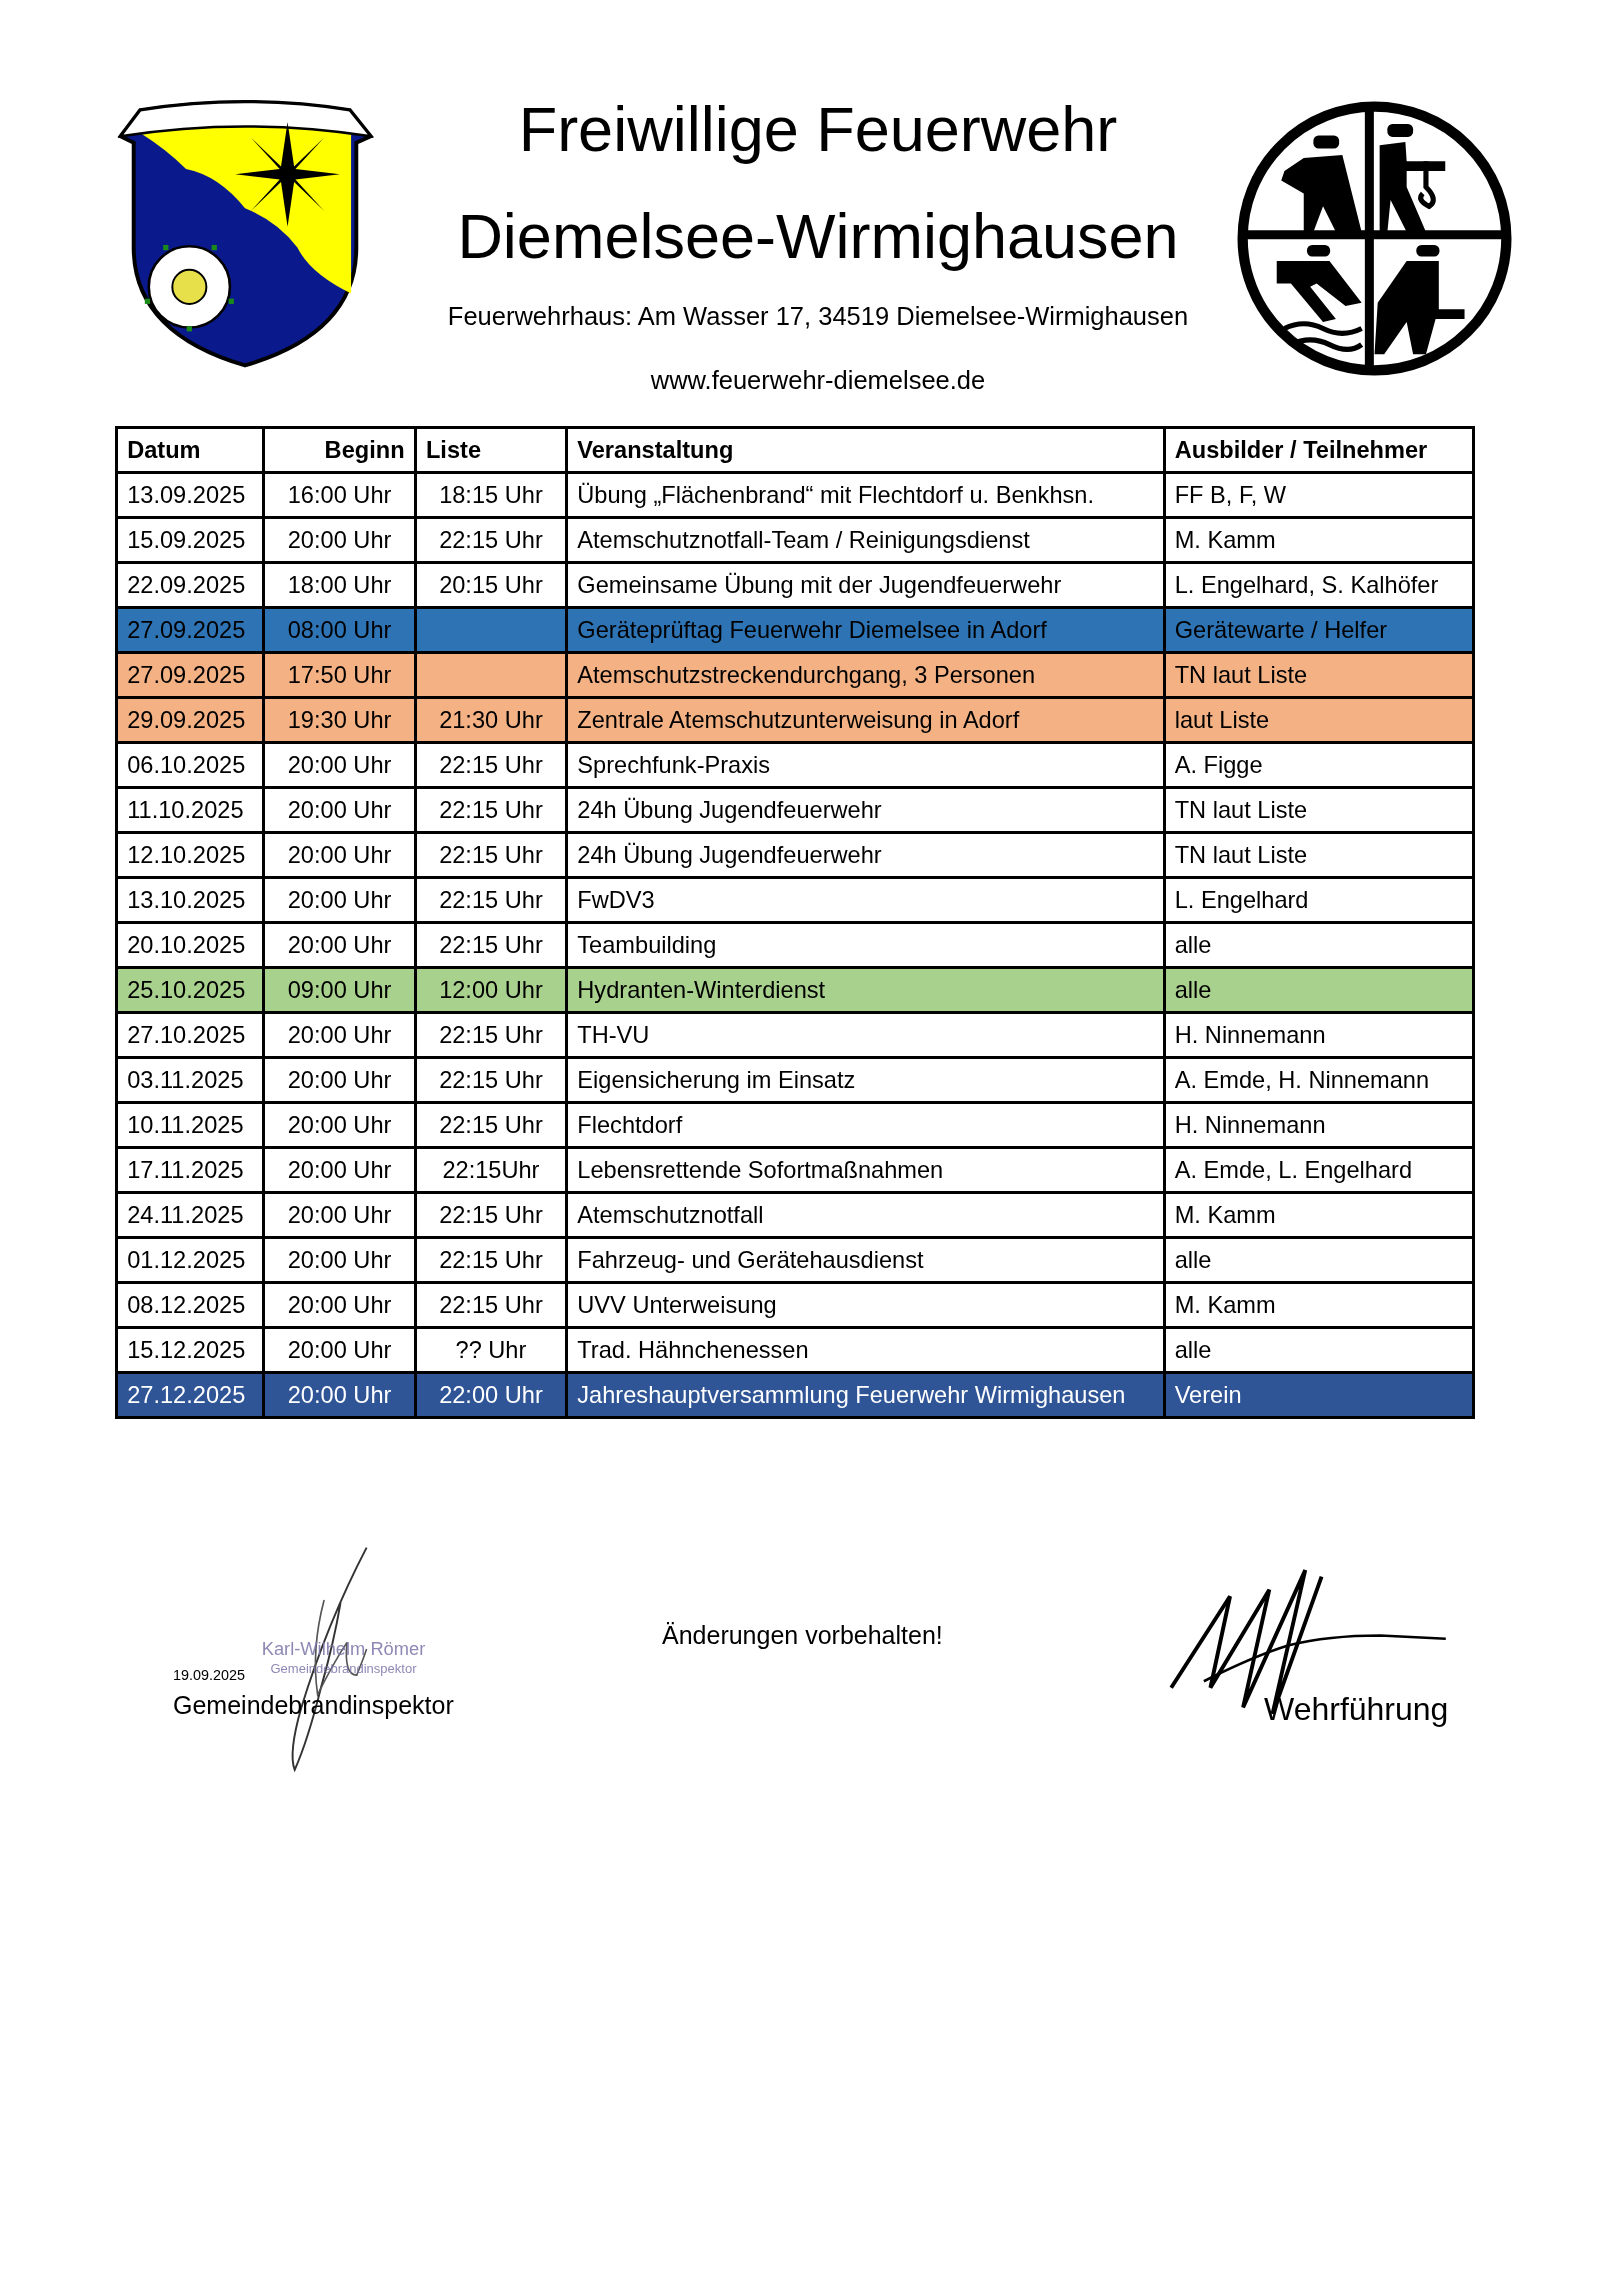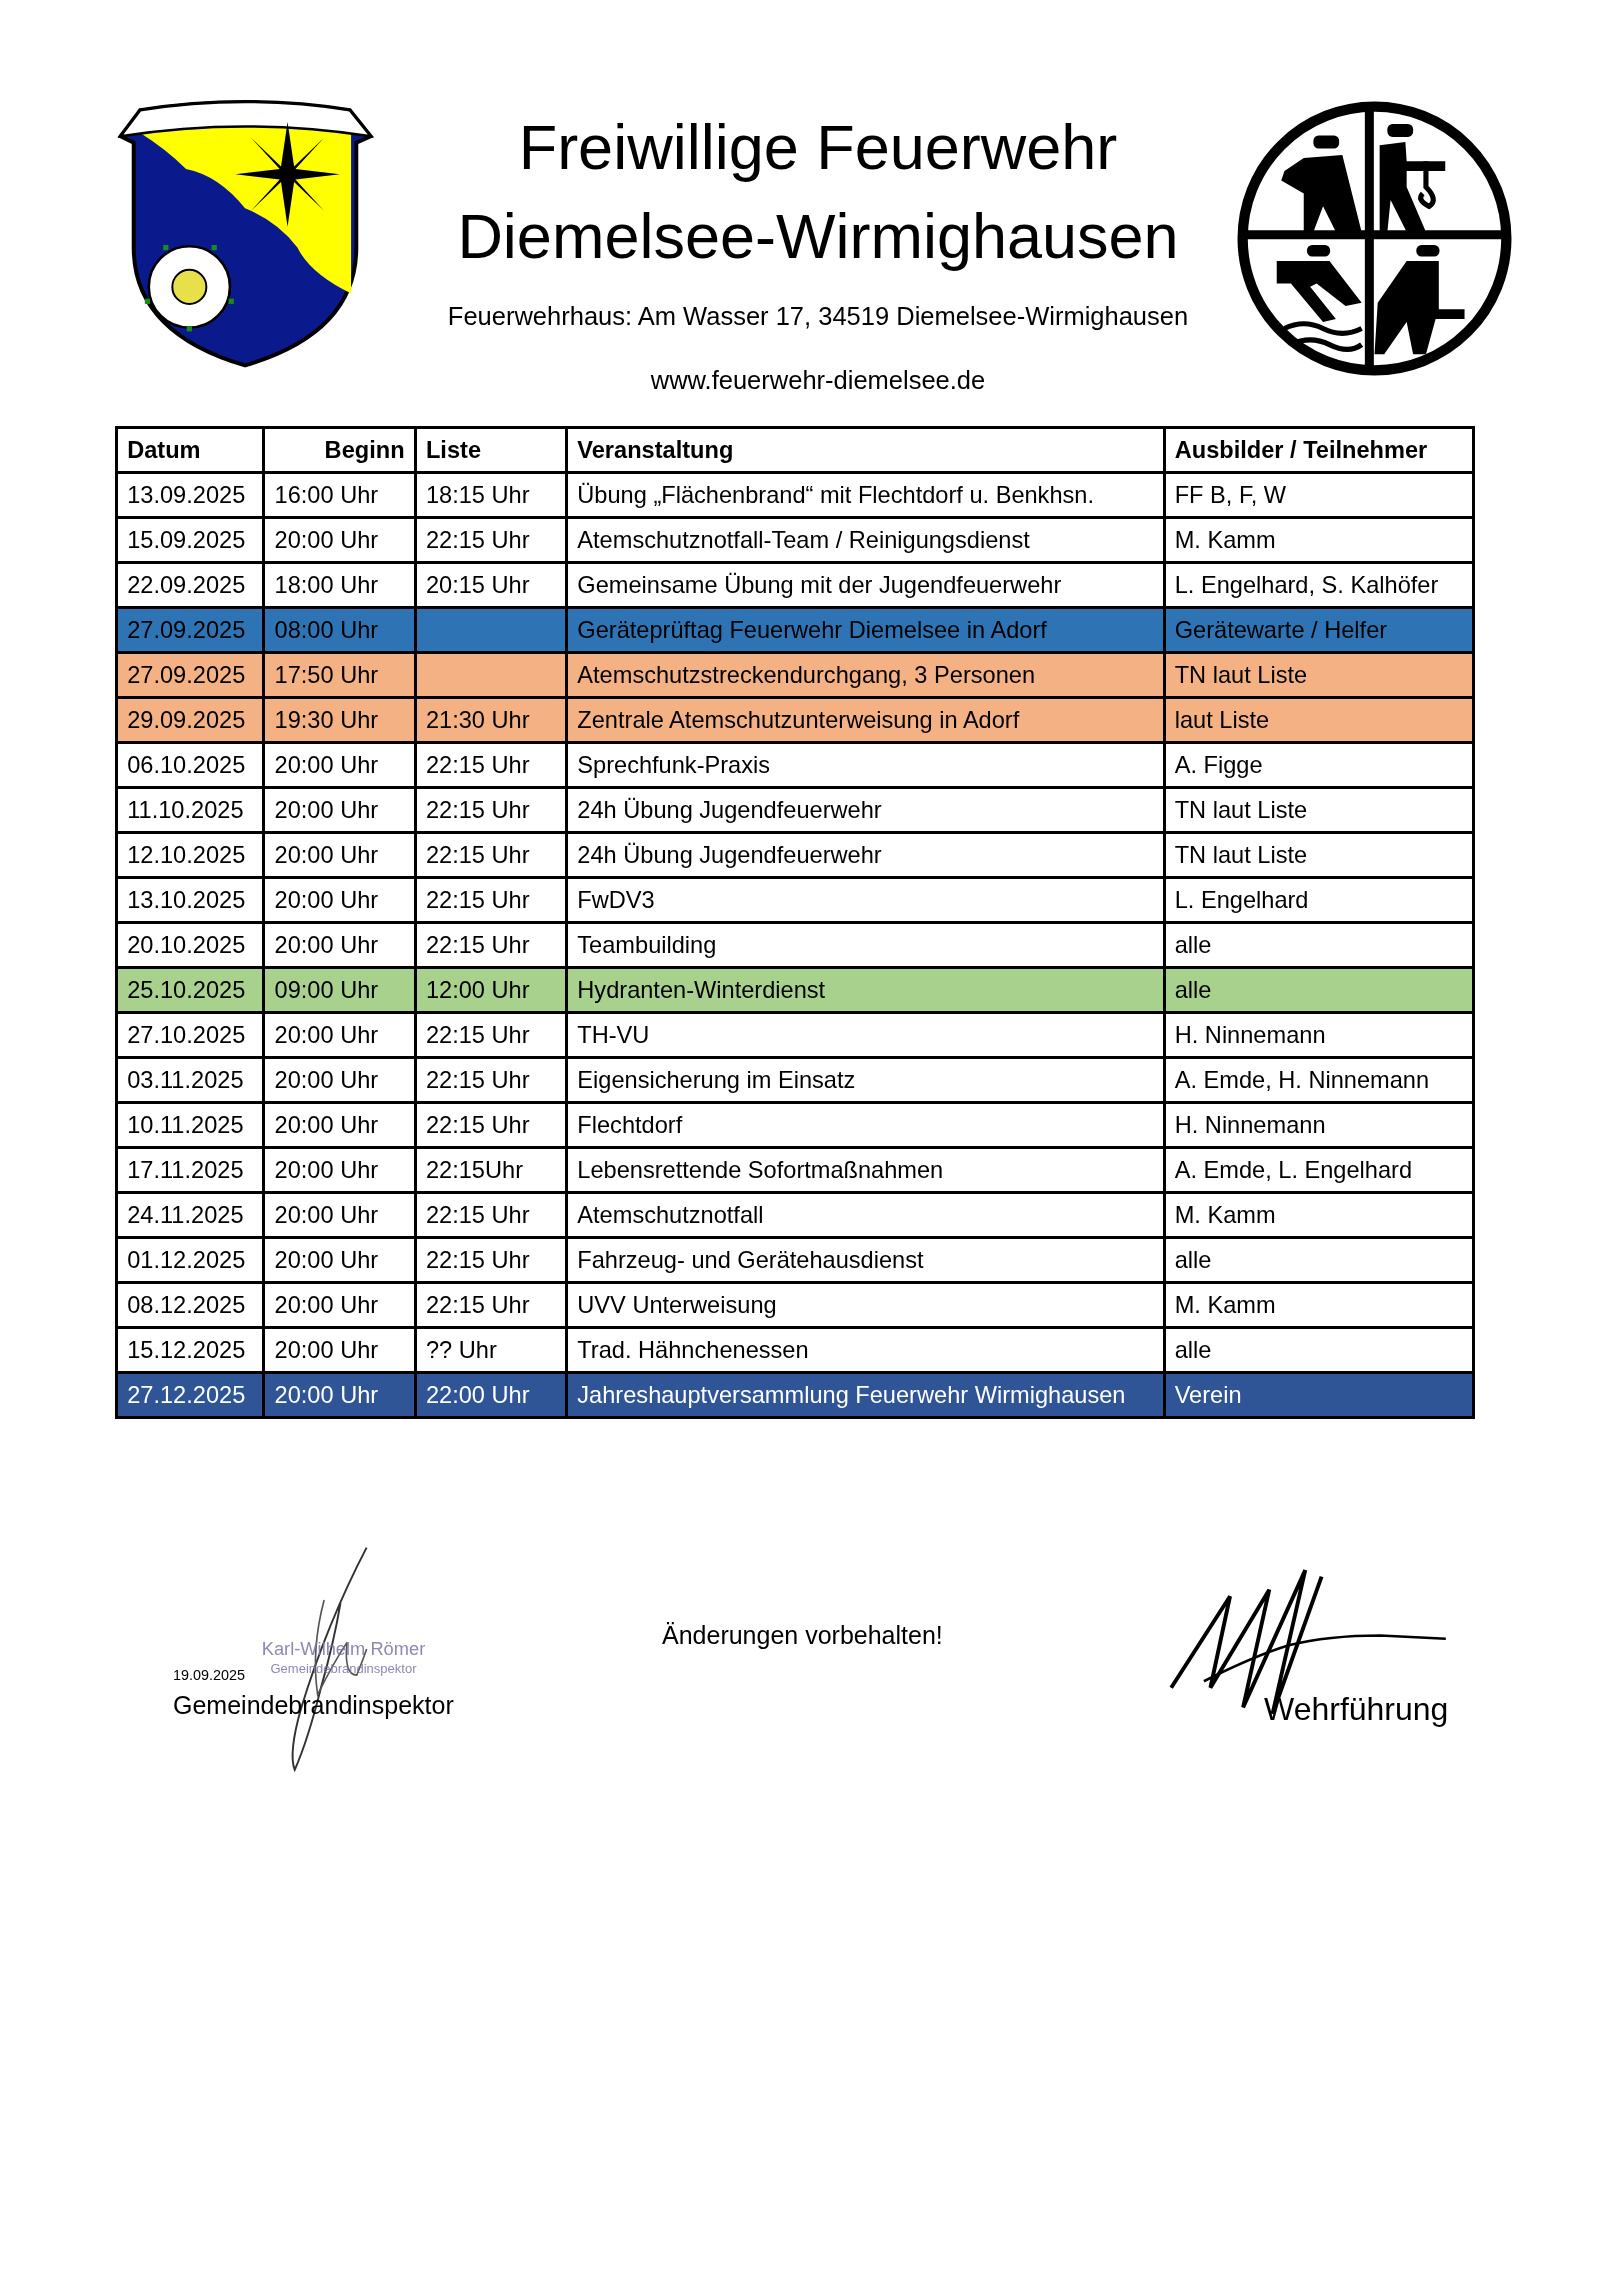--- a/index.html
+++ b/index.html
@@ -1,34 +1,34 @@
 <!DOCTYPE html>
 <html style="font-size:10.5px"><head>
 <meta charset="utf-8">
 <style>
   html, body { margin:0; padding:0; background:#ffffff; }
   body { width:1623px; height:2295px; position:relative; overflow:hidden;
          font-family:"Liberation Sans", "DejaVu Sans", sans-serif; color:#000; }
   .crest { position:absolute; left:114px; top:97px; width:262px; height:275px; }
   .fw-logo { position:absolute; left:1233px; top:97px; width:283px; height:283px; }
   .title { position:absolute; left:393px; width:850px; text-align:center; font-size:63px; line-height:72px; }
-  .title.l1 { top:111px; }
+  .title.l1 { top:93px; }
   .title.l2 { top:200px; }
   .address { position:absolute; left:393px; top:302px; width:850px; text-align:center; font-size:25.5px; }
   .website { position:absolute; left:393px; top:366px; width:850px; text-align:center; font-size:25.5px; }
 
   table.schedule { position:absolute; left:115px; top:426px; border-collapse:collapse; font-size:23.6px; }
   table.schedule td, table.schedule th { border:3.3px solid #000; height:42px; padding:0 9.2px; white-space:nowrap; }
   table.schedule th { text-align:left; font-weight:bold; font-size:23.6px; }
   .c-date { width:126px; }
   .c-start { width:130px; text-align:center; }
   .c-end { width:130px; text-align:center; }
   .c-event { width:576px; }
   .c-who { width:288px; }
-  td.c-start, td.c-end { text-align:left; }
+  td.c-start, td.c-end { text-align:center; }
   tr.blue td { background:#2e74b5; }
   tr.orange td { background:#f4b183; }
   tr.green td { background:#a9d18e; }
   tr.navy td { background:#2f5597; color:#ffffff; }
 
   .sig-left { position:absolute; left:249px; top:1544px; width:196px; height:236px; }
   .stamp { position:absolute; left:255px; top:1639px; color:#7a74a8; font-size:18.3px; line-height:19.6px; text-align:center; width:177px; opacity:0.85; }
   .sig-date { position:absolute; left:173px; top:1667px; font-size:14.4px; }
   .sig-role-left { position:absolute; left:173px; top:1691px; font-size:25px; }
   .changes { position:absolute; left:662px; top:1621px; font-size:25px; }

